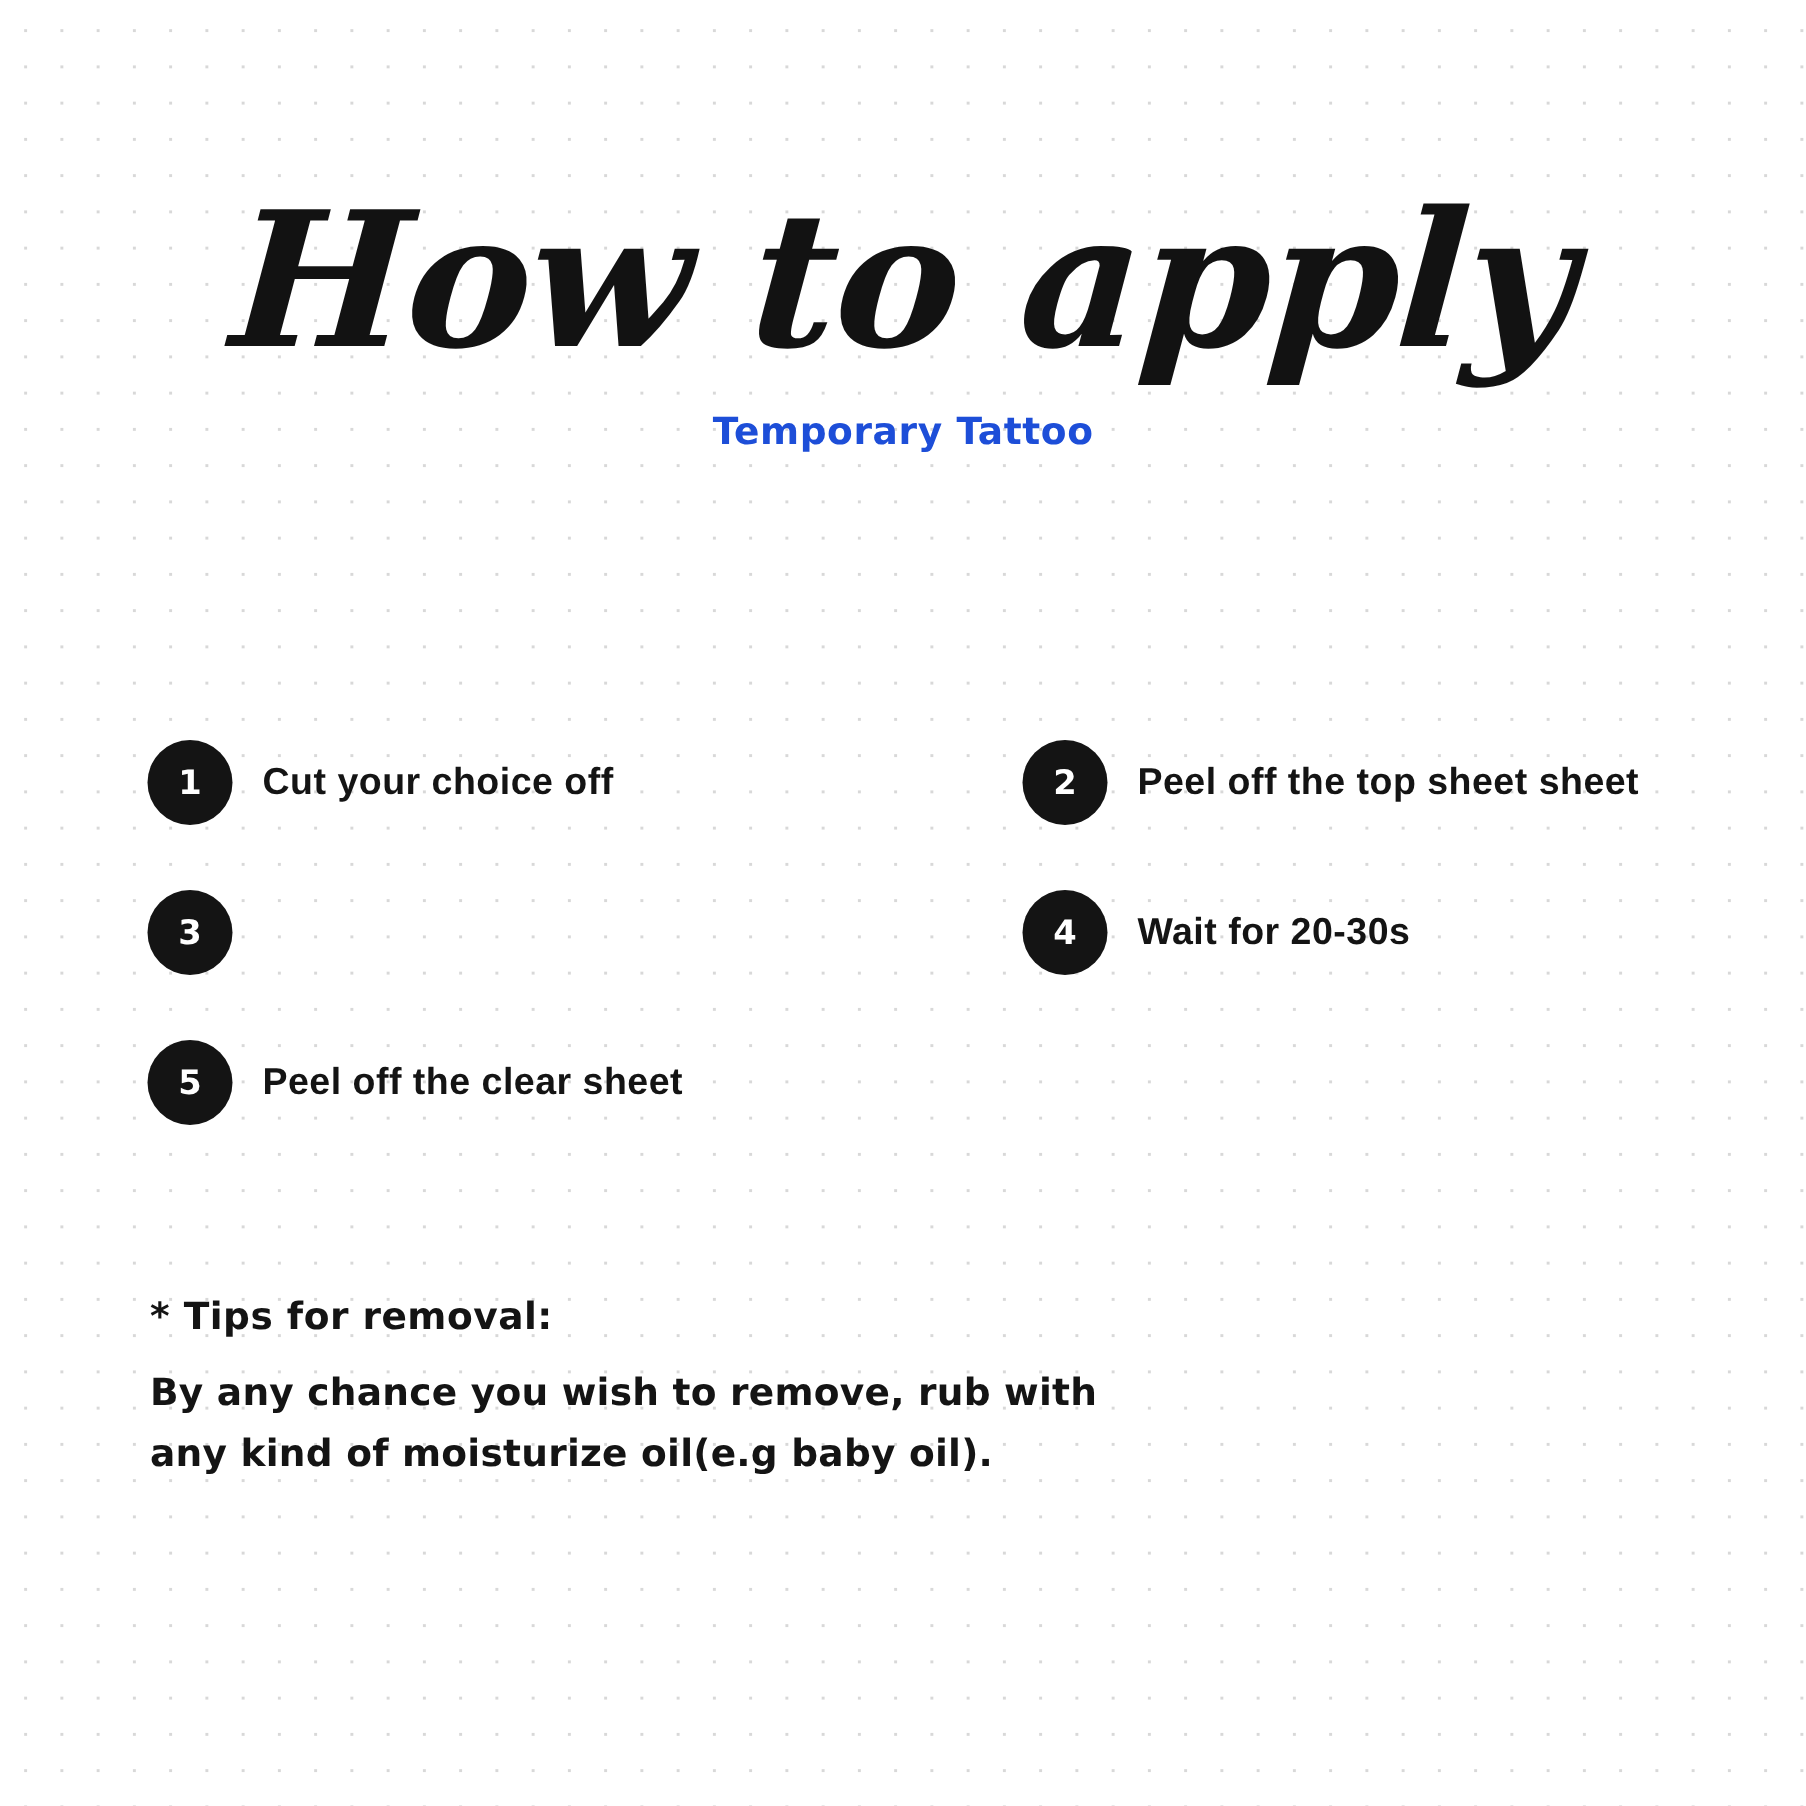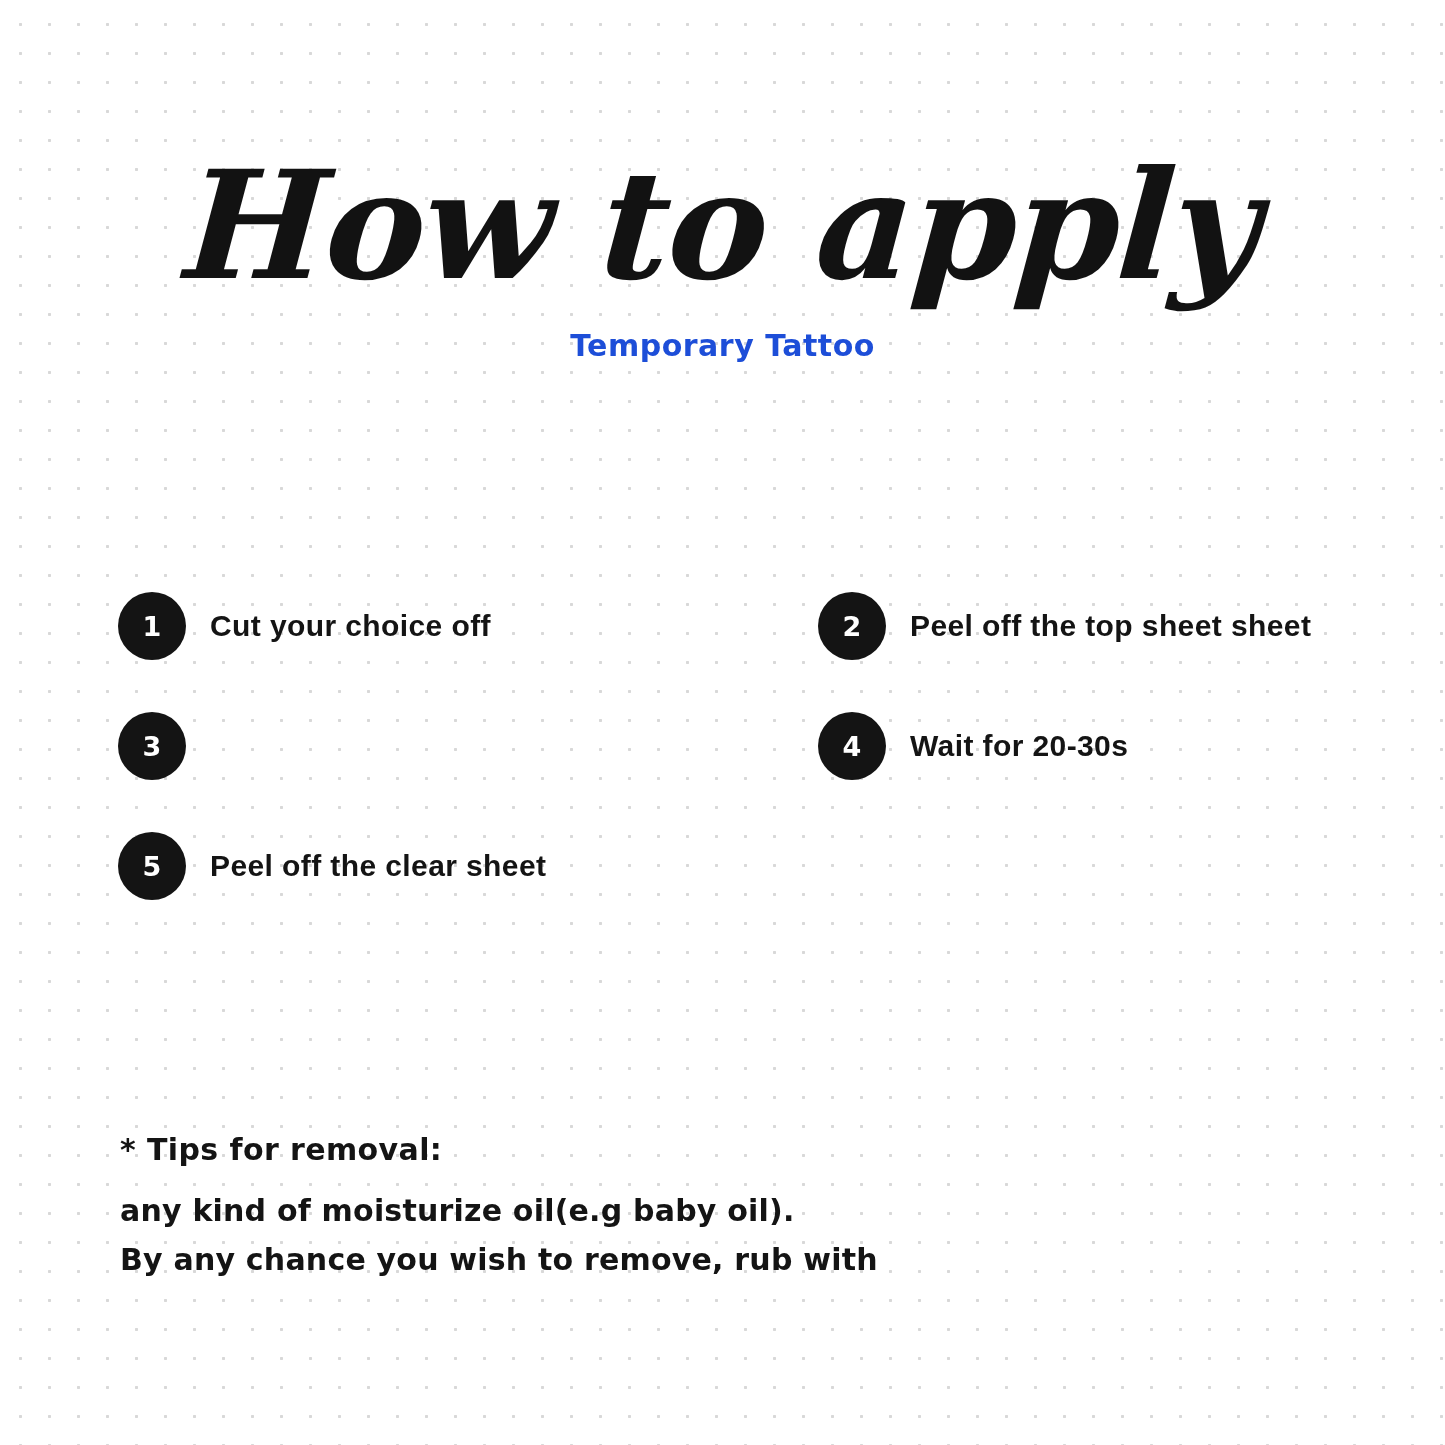--- a/index.html
+++ b/index.html
@@ -98,21 +98,21 @@
     font-size: 30px;
     letter-spacing: 0.4px;
     color: #141414;
     margin-left: 24px;
     white-space: nowrap;
   }
 
   
   .tips {
     position: absolute;
-    top: 1132px;
+    top: 1036px;
     left: 120px;
     width: 1200px;
   }
   .tips-heading {
     font-family: "DejaVu Sans", sans-serif;
     font-weight: 700;
     font-size: 30px;
     color: #141414;
     margin: 0 0 26px 0;
     letter-spacing: 0.4px;
@@ -164,17 +164,17 @@
         <div class="badge">5</div>
         <div class="step-label">Peel off the clear sheet</div>
       </div>
       <div class="step step-col-right"></div>
     </div>
 
   </div>
 
   <div class="tips">
     <div class="tips-heading">* Tips for removal:</div>
+    <div class="tips-line">By any chance you wish to remove, rub with</div>
     <div class="tips-line">any kind of moisturize oil(e.g baby oil).</div>
-    <div class="tips-line">By any chance you wish to remove, rub with</div>
   </div>
 
 </div>
 
 </body></html>

